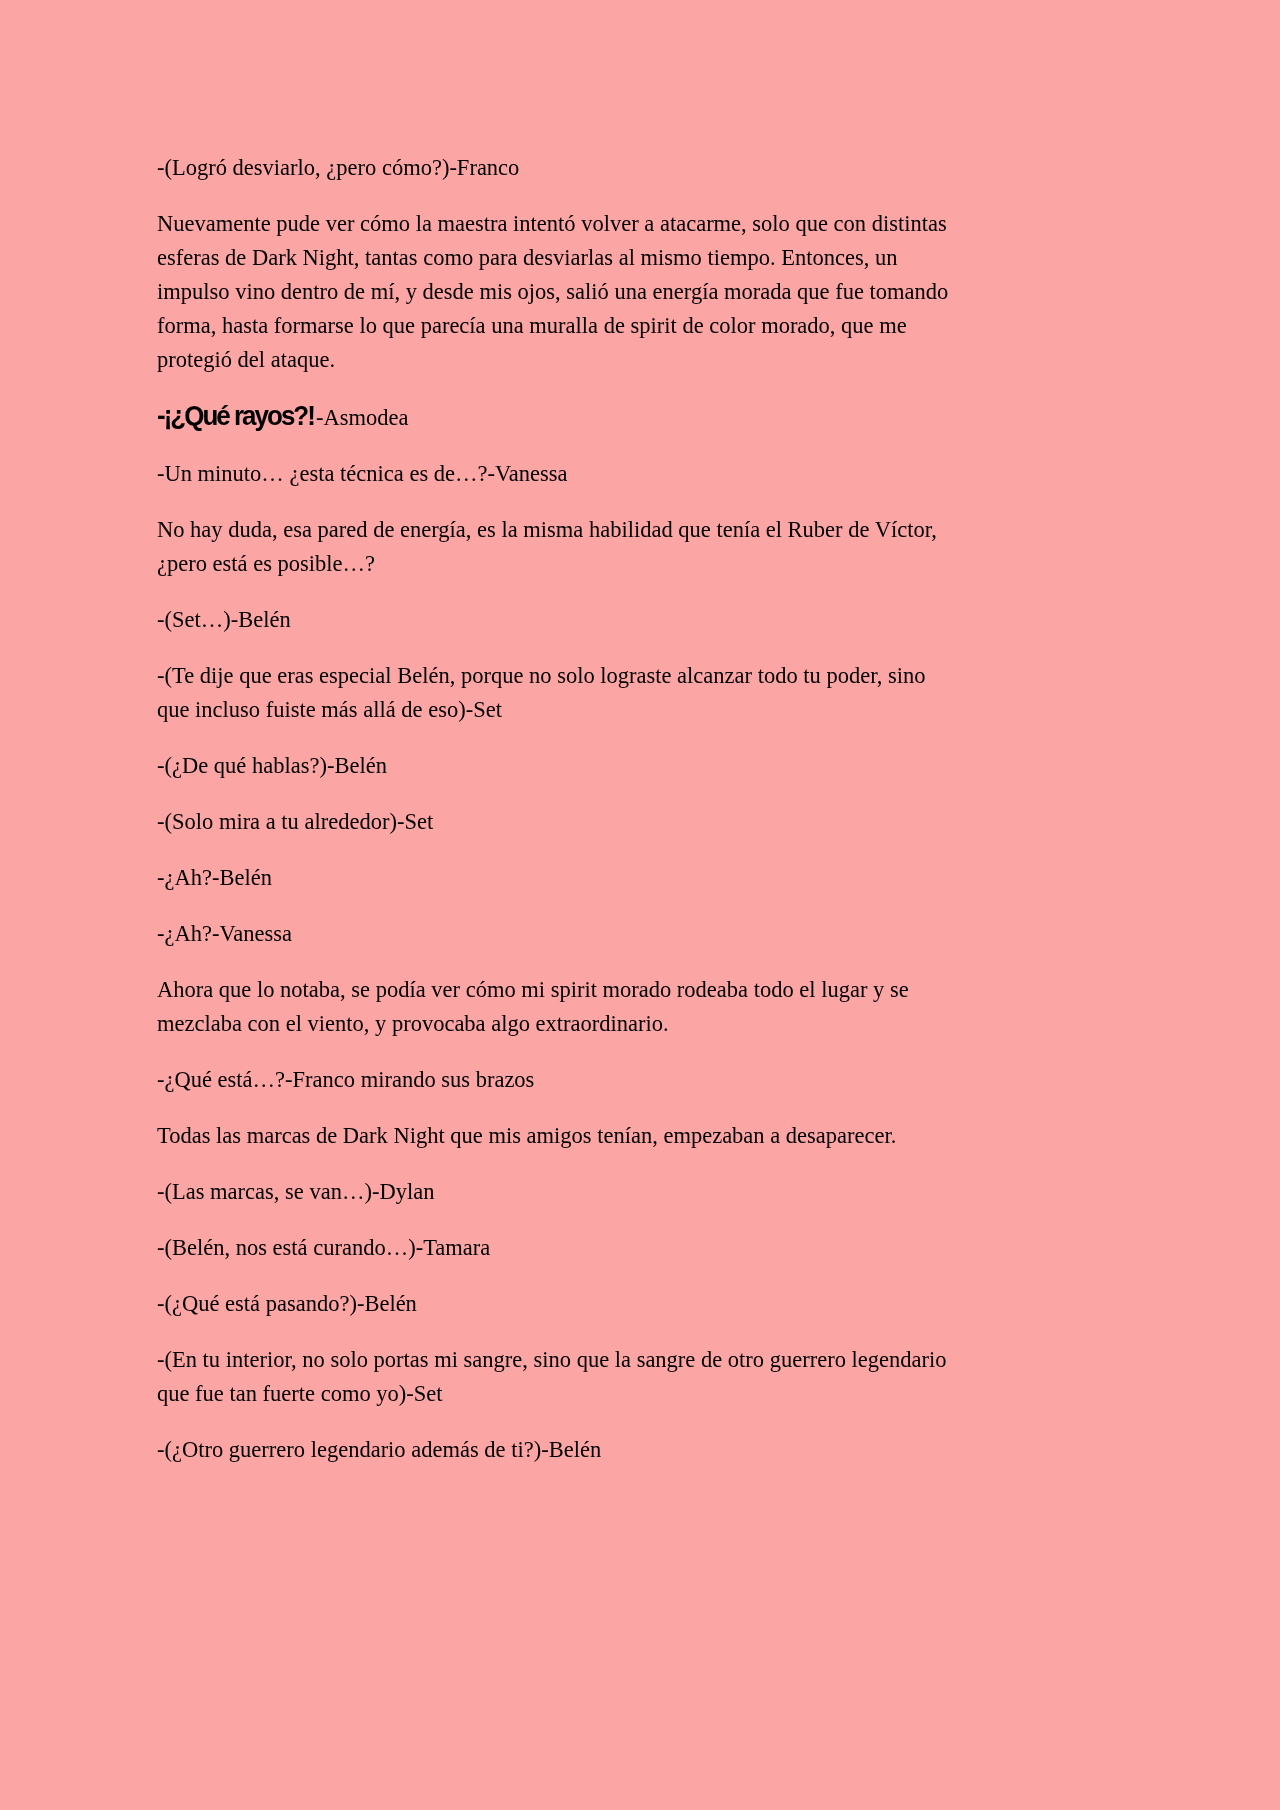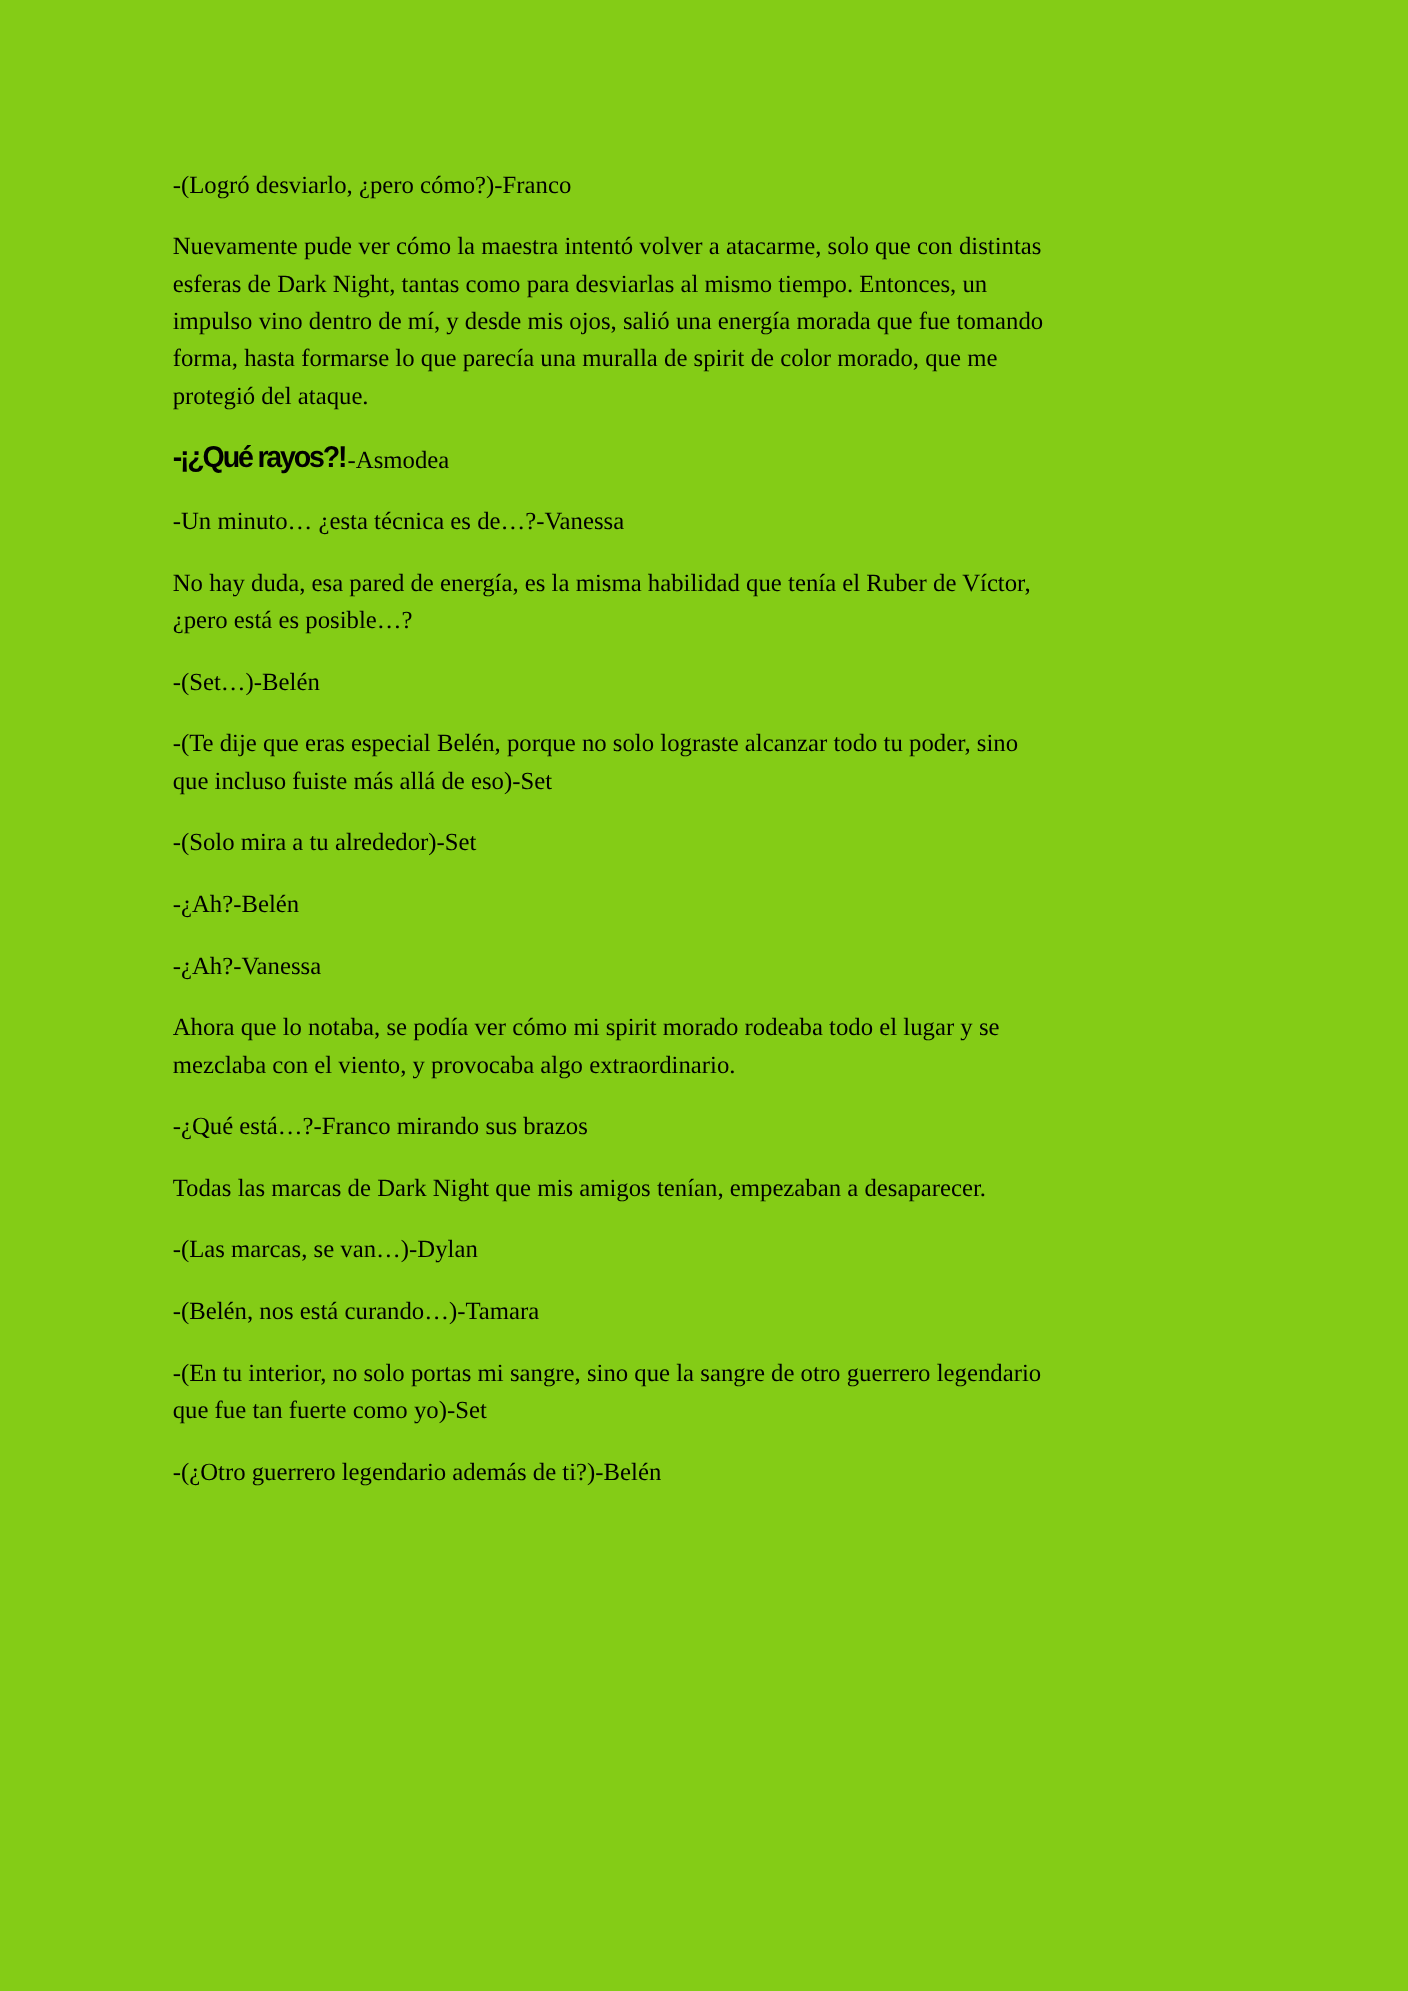--- a/index.html
+++ b/index.html
@@ -4,21 +4,21 @@
 <style>
   html, body {
     margin: 0;
     padding: 0;
     background: #ffffff;
   }
   .page {
     position: relative;
     width: 1280px;
     height: 1810px;
-    background: #84cc16;
+    background: #fca5a5;
     color: #000000;
     overflow: hidden;
   }
   .content {
     position: absolute;
     top: 151px;
     left: 157px;
     width: 1010px;
   }
   p.para {
@@ -48,24 +48,26 @@
 
 <div class="page">
   <div class="content">
       <p class="para"><span class="seg-normal">-(Logró desviarlo, ¿pero cómo?)-Franco</span></p>
       <p class="para"><span class="seg-normal">Nuevamente pude ver cómo la maestra intentó volver a atacarme, solo que con distintas</span><br><span class="seg-normal">esferas de Dark Night, tantas como para desviarlas al mismo tiempo. Entonces, un</span><br><span class="seg-normal">impulso vino dentro de mí, y desde mis ojos, salió una energía morada que fue tomando</span><br><span class="seg-normal">forma, hasta formarse lo que parecía una muralla de spirit de color morado, que me</span><br><span class="seg-normal">protegió del ataque.</span></p>
       <p class="para"><span class="seg-shout">-¡¿Qué rayos?!</span><span class="seg-normal">-Asmodea</span></p>
       <p class="para"><span class="seg-normal">-Un minuto… ¿esta técnica es de…?-Vanessa</span></p>
       <p class="para"><span class="seg-normal">No hay duda, esa pared de energía, es la misma habilidad que tenía el Ruber de Víctor,</span><br><span class="seg-normal">¿pero está es posible…?</span></p>
       <p class="para"><span class="seg-normal">-(Set…)-Belén</span></p>
       <p class="para"><span class="seg-normal">-(Te dije que eras especial Belén, porque no solo lograste alcanzar todo tu poder, sino</span><br><span class="seg-normal">que incluso fuiste más allá de eso)-Set</span></p>
+      <p class="para"><span class="seg-normal">-(¿De qué hablas?)-Belén</span></p>
       <p class="para"><span class="seg-normal">-(Solo mira a tu alrededor)-Set</span></p>
       <p class="para"><span class="seg-normal">-¿Ah?-Belén</span></p>
       <p class="para"><span class="seg-normal">-¿Ah?-Vanessa</span></p>
       <p class="para"><span class="seg-normal">Ahora que lo notaba, se podía ver cómo mi spirit morado rodeaba todo el lugar y se</span><br><span class="seg-normal">mezclaba con el viento, y provocaba algo extraordinario.</span></p>
       <p class="para"><span class="seg-normal">-¿Qué está…?-Franco mirando sus brazos</span></p>
       <p class="para"><span class="seg-normal">Todas las marcas de Dark Night que mis amigos tenían, empezaban a desaparecer.</span></p>
       <p class="para"><span class="seg-normal">-(Las marcas, se van…)-Dylan</span></p>
       <p class="para"><span class="seg-normal">-(Belén, nos está curando…)-Tamara</span></p>
+      <p class="para"><span class="seg-normal">-(¿Qué está pasando?)-Belén</span></p>
       <p class="para"><span class="seg-normal">-(En tu interior, no solo portas mi sangre, sino que la sangre de otro guerrero legendario</span><br><span class="seg-normal">que fue tan fuerte como yo)-Set</span></p>
       <p class="para"><span class="seg-normal">-(¿Otro guerrero legendario además de ti?)-Belén</span></p>
     </div>
 </div>
 
 </body></html>

